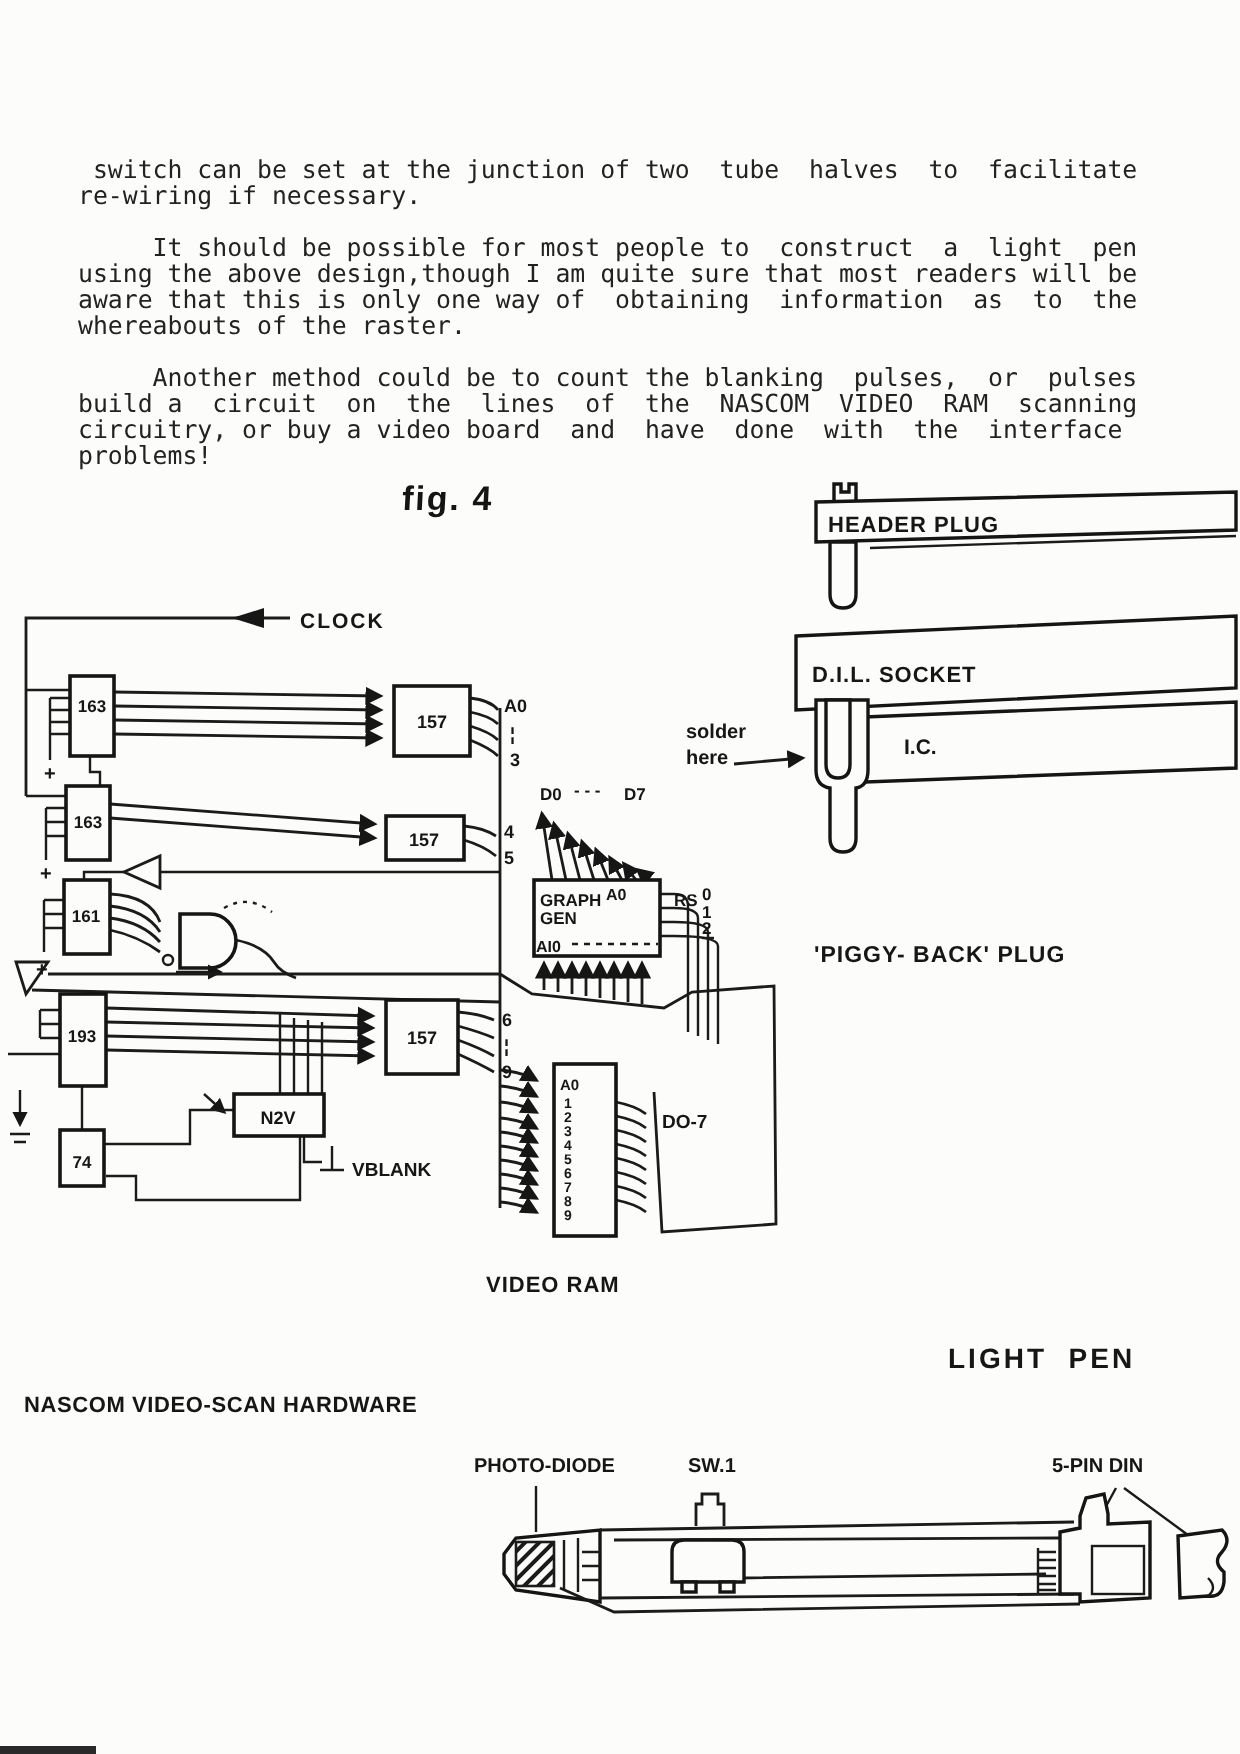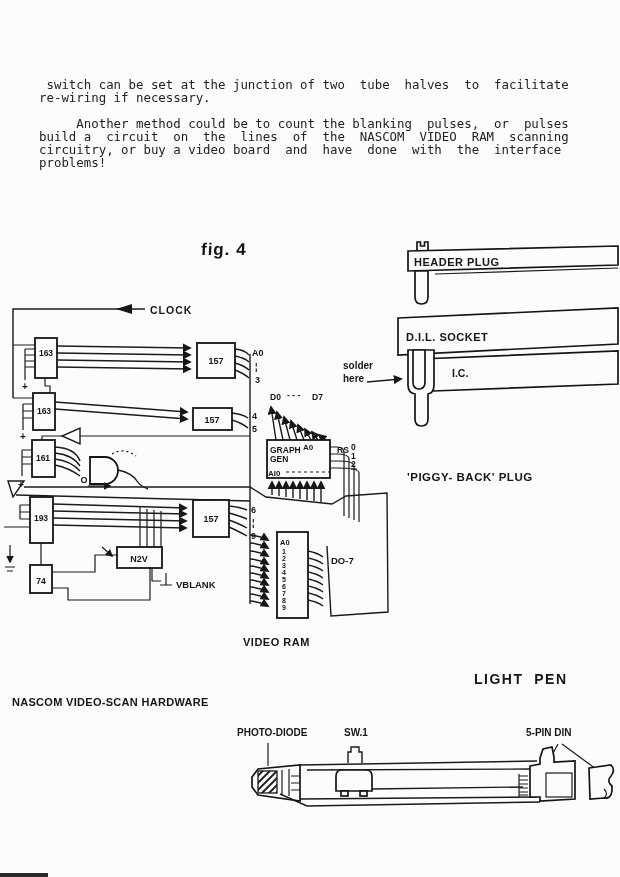--- a/index.html
+++ b/index.html
@@ -19,20 +19,24 @@
   .bar{stroke:#151515;stroke-width:1.7;fill:#fcfcfa;}
   .ink{fill:#161616;stroke:none;}
 </style>
 </head>
 <body>
 <div id="page">
 
 <div id="bodytext">
   <p> switch can be set at the junction of two  tube  halves  to  facilitate
 re-wiring if necessary.</p>
+  <p>     It should be possible for most people to  construct  a  light  pen
+using the above design,though I am quite sure that most readers will be
+aware that this is only one way of  obtaining  information  as  to  the
+whereabouts of the raster.</p>
   <p>     Another method could be to count the blanking  pulses,  or  pulses
 build a  circuit  on  the  lines  of  the  NASCOM  VIDEO  RAM  scanning
 circuitry, or buy a video board  and  have  done  with  the  interface
 problems!</p>
 </div>
 
 <div id="figlabel">fig. 4</div>
 
 <svg width="620" height="877" viewBox="0 0 620 877">
   <defs>

